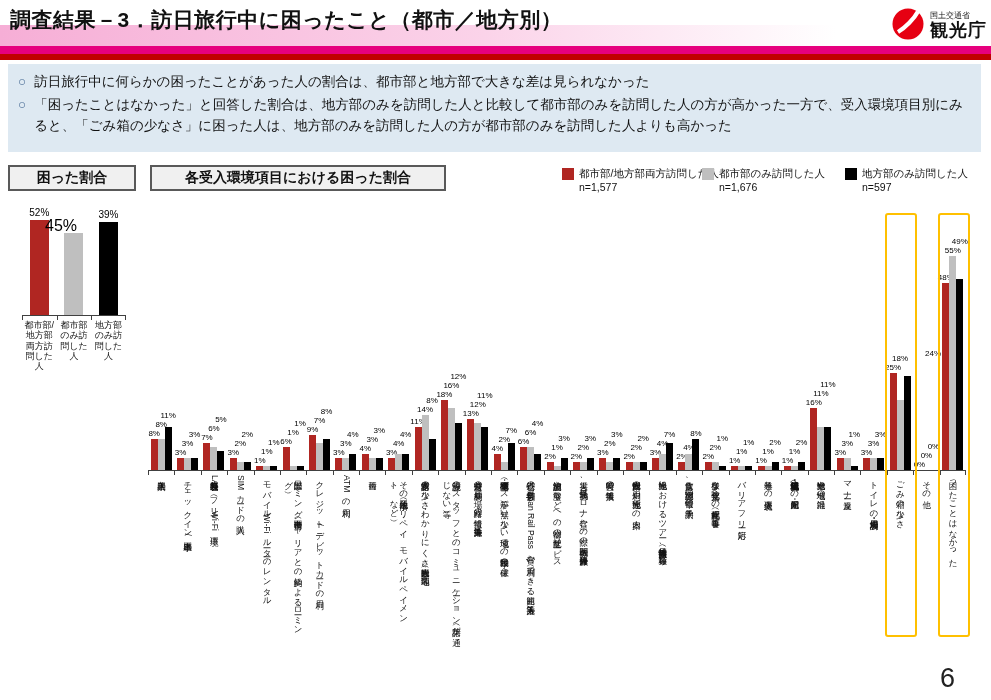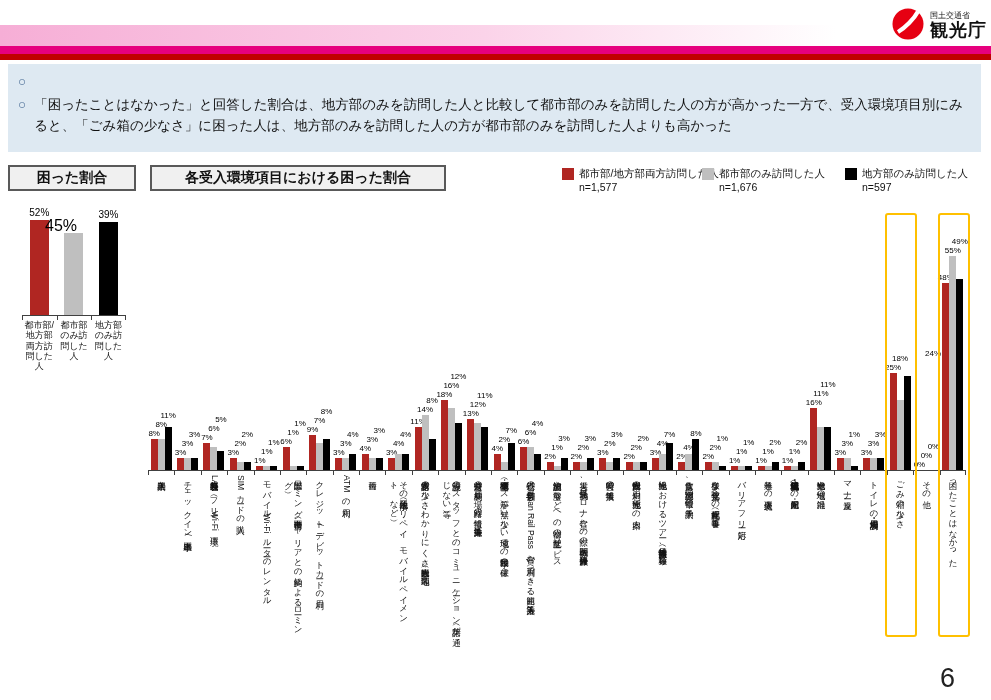--- a/index.html
+++ b/index.html
@@ -55,38 +55,40 @@
   .hl-box{position:absolute;border:2px solid #ffc000;border-radius:3px;}
 
   .page-number{position:absolute;right:36px;bottom:6px;font-size:27px;color:#222;}
 </style>
 </head>
 <body>
 
 <div class="slide">
 
   <div class="title-band"></div>
+  <div class="page-title">調査結果－3．訪日旅行中に困ったこと（都市／地方別）</div>
   <div class="bar-magenta"></div>
   <div class="bar-crimson"></div>
   <div class="logo">
     <span>
       <svg width="36" height="36" viewBox="0 0 36 36">
         <circle cx="18" cy="18" r="15.5" fill="#e60012"></circle>
         <path d="M8 26 C15 22 24 13 28 5.5" stroke="#ffffff" stroke-width="4.2" fill="none"></path>
       </svg>
     </span>
     <span class="logo-texts">
       <span class="logo-ministry">国土交通省</span>
       <span class="logo-agency">観光庁</span>
     </span>
   </div>
 
   <div class="summary">
     <div class="bullet-row">
       <span class="bullet-circle">○</span>
+      <span>訪日旅行中に何らかの困ったことがあった人の割合は、都市部と地方部で大きな差は見られなかった</span>
     </div>
     <div class="bullet-row">
       <span class="bullet-circle">○</span>
       <span>「困ったことはなかった」と回答した割合は、地方部のみを訪問した人と比較して都市部のみを訪問した人の方が高かった一方で、受入環境項目別にみると、「ごみ箱の少なさ」に困った人は、地方部のみを訪問した人の方が都市部のみを訪問した人よりも高かった</span>
     </div>
   </div>
 
   <div class="sec-box left">困った割合</div>
   <div class="sec-box right">各受入環境項目における困った割合</div>
 

